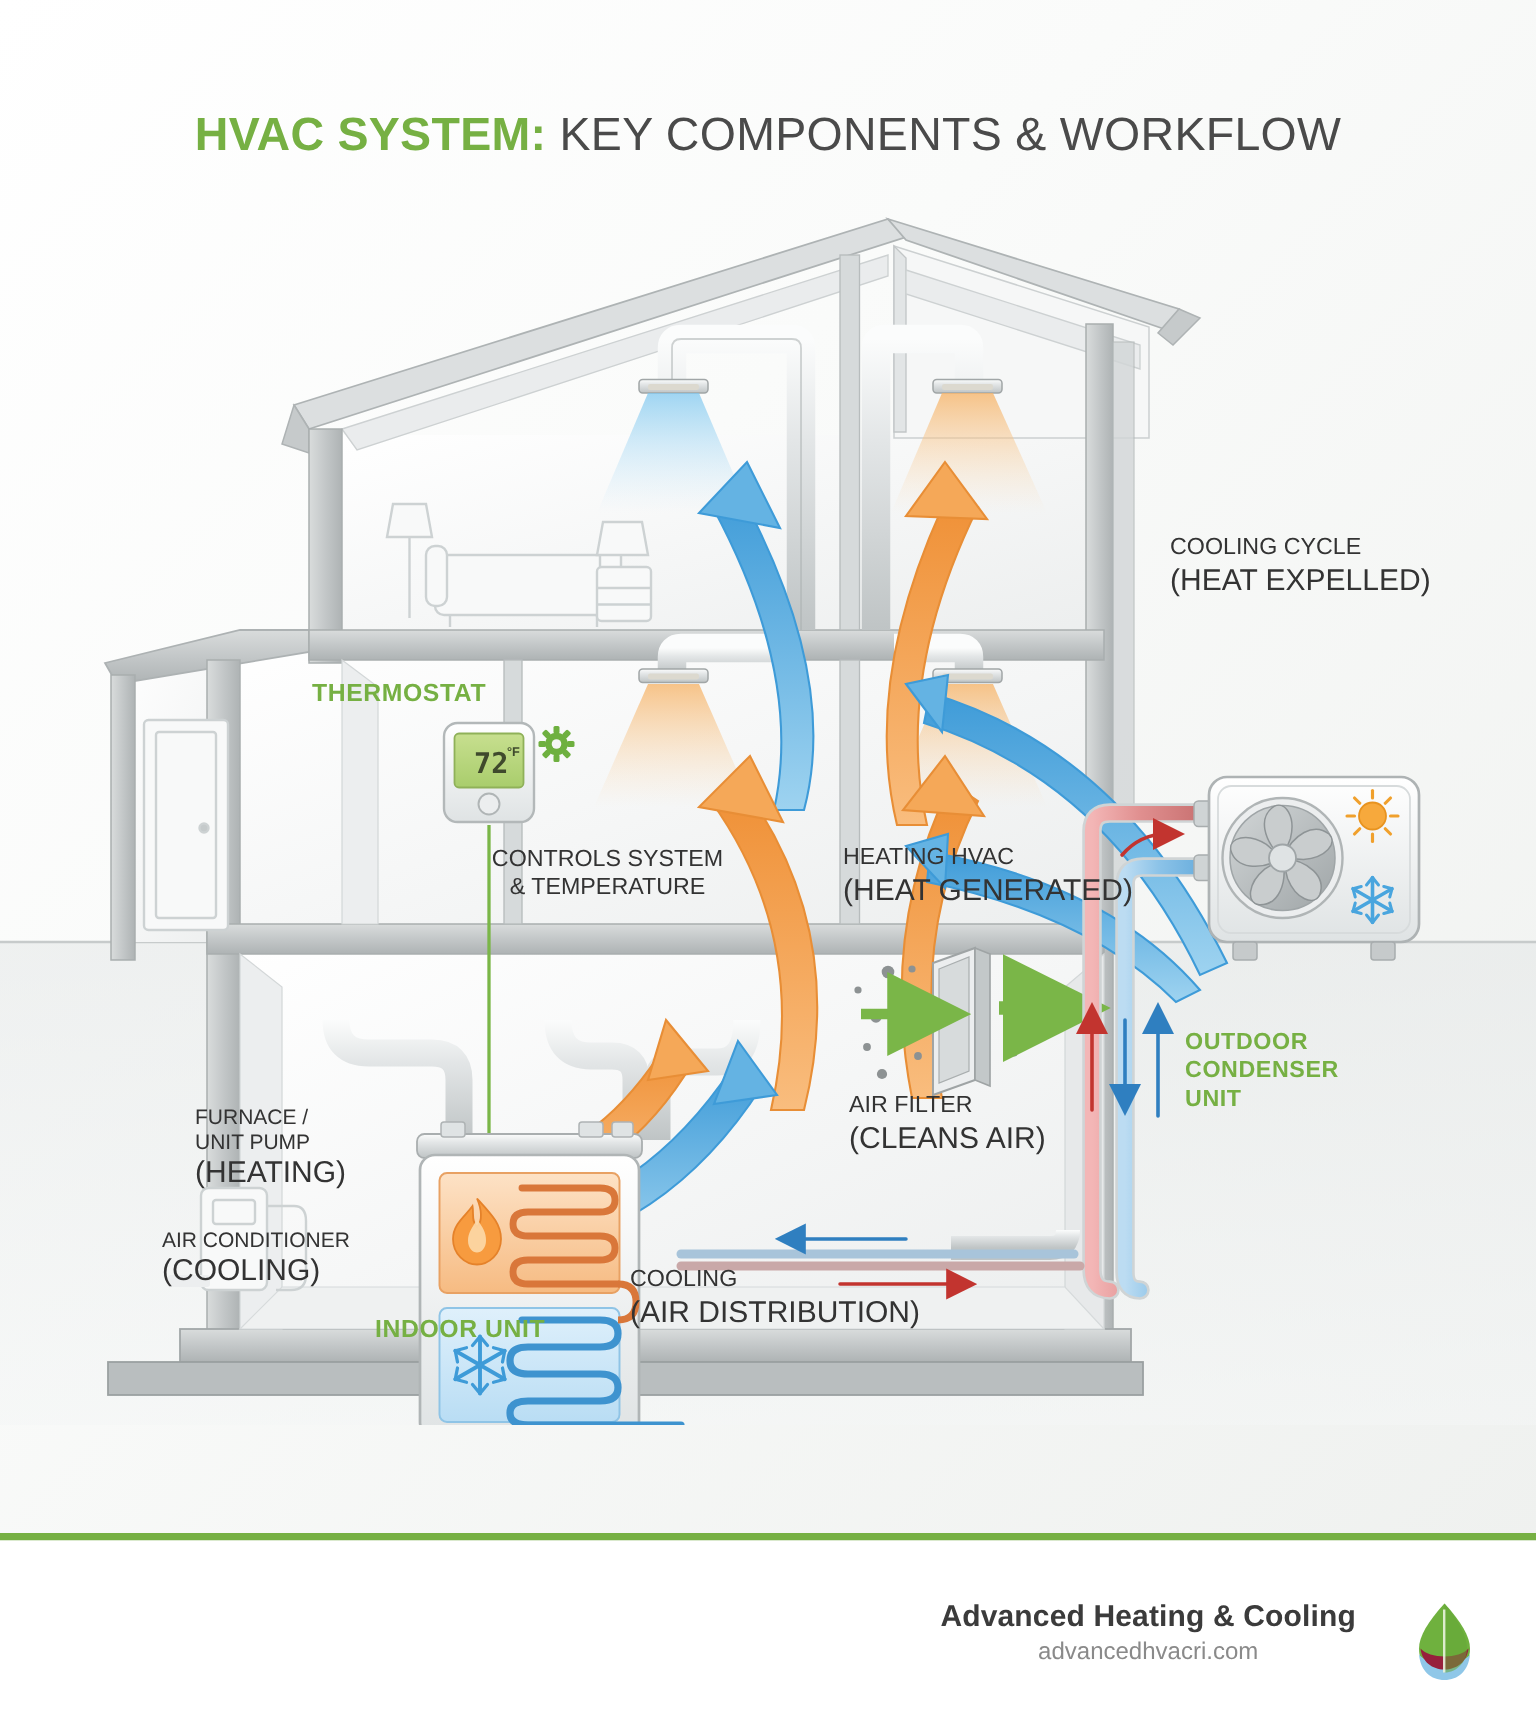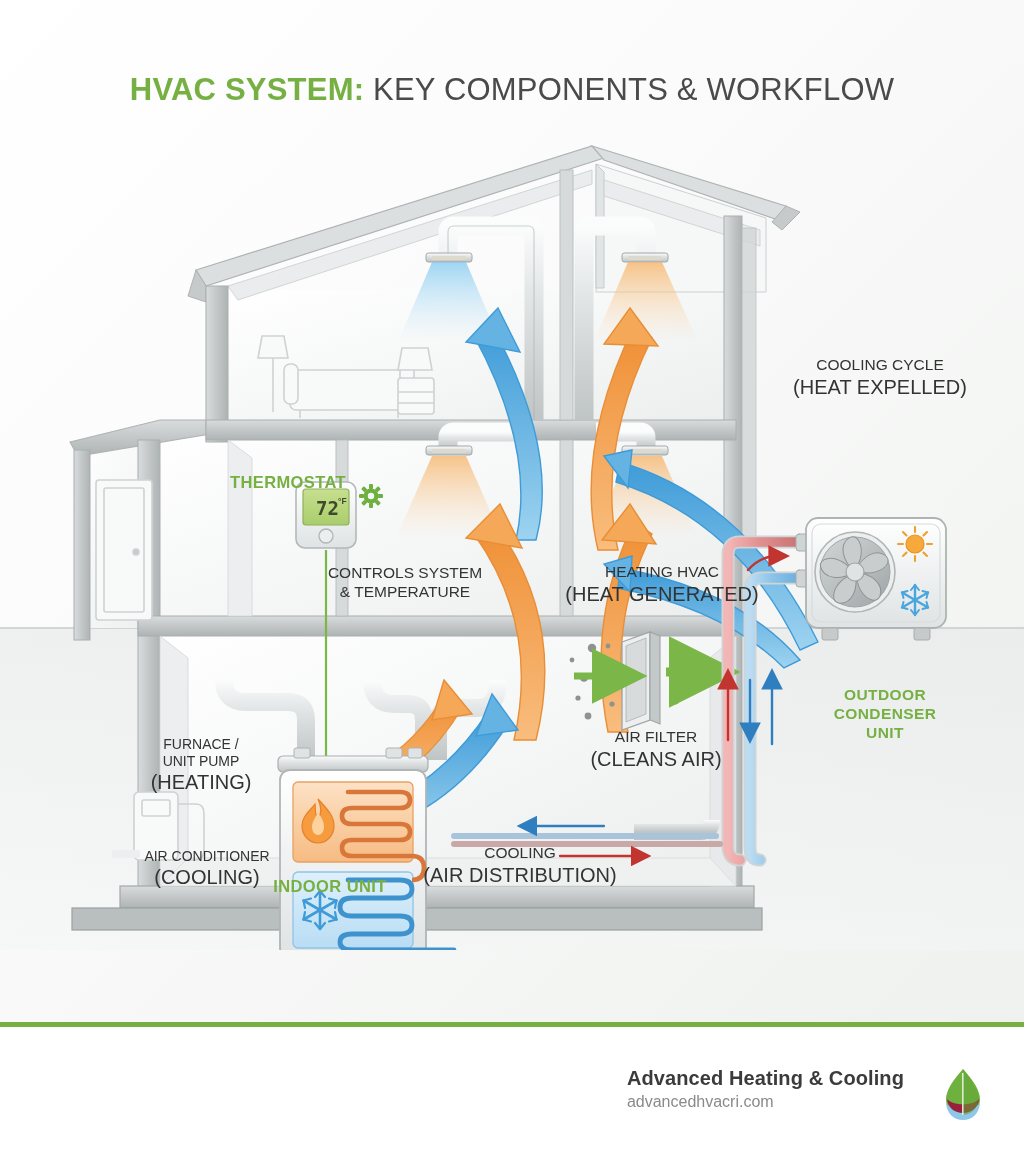--- a/index.html
+++ b/index.html
@@ -34,30 +34,30 @@
   #footer-rule {
     position: absolute; left: 0; top: 1022px; width: 1024px; height: 5px;
     background: #76b043;
   }
   #footer {
     position: absolute; left: 0; top: 1027px; width: 1024px; height: 127px;
     background: #ffffff;
   }
   #footer-brand {
     position: absolute; right: 120px; top: 40px;
-    text-align: left;
+    text-align: center;
   }
   #footer-brand .b-name {
     font-size: 20px; font-weight: bold; color: #3b3b3b; letter-spacing: 0.1px;
   }
   #footer-brand .b-url {
     font-size: 16px; color: #8a8a8a; margin-top: 3px;
   }
   #footer-logo { position: absolute; right: 38px; top: 40px; width: 46px; height: 58px; }
-  .lbl { position: absolute; text-align: center; white-space: nowrap; line-height: 1.22; }
+  .lbl { position: absolute; text-align: left; white-space: nowrap; line-height: 1.22; }
   .lbl .l1 { display: block; font-size: 15.5px; color: #333333; }
   .lbl .l2 { display: block; font-size: 20px; color: #333333; }
   .lbl.green .l1, .lbl.green .l2 { color: #76b043; font-weight: bold; letter-spacing: 0.4px; }
   .lbl.big .l1 { font-size: 14px; }
 </style>
 </head>
 <body>
 
 <div id="page">
 
@@ -450,21 +450,21 @@
         <line x1="-13" y1="7.5" x2="13" y2="-7.5"></line>
         <g stroke-width="2">
           <path d="M0,-15 L-4,-10 M0,-15 L4,-10 M0,15 L-4,10 M0,15 L4,10"></path>
           <path d="M-13,-7.5 L-11.5,-2 M-13,-7.5 L-7.5,-9 M13,7.5 L11.5,2 M13,7.5 L7.5,9"></path>
           <path d="M-13,7.5 L-7.5,9 M-13,7.5 L-11.5,2 M13,-7.5 L7.5,-9 M13,-7.5 L11.5,-2"></path>
         </g>
       </g>
     </g>
   </svg>
 
-  <div class="lbl green" style="left:208px; top:452px; width:160px;margin-top:20px;">
+  <div class="lbl green" style="left:208px; top:452px; width:160px;">
     <span class="l1" style="font-size:16.5px;">THERMOSTAT</span>
   </div>
 
   <div class="lbl" style="left:305px; top:564px; width:200px; text-align:center;">
     <span class="l1">CONTROLS SYSTEM</span>
     <span class="l1">&amp; TEMPERATURE</span>
   </div>
 
   <div class="lbl" style="left:780px; top:356px; width:200px;">
     <span class="l1">COOLING CYCLE</span>
@@ -485,21 +485,21 @@
   <div class="lbl green" style="left:250px; top:876px; width:160px;">
     <span class="l1" style="font-size:16.5px;">INDOOR UNIT</span>
   </div>
 
   <div class="lbl big" style="left:130px; top:736px; width:142px;">
     <span class="l1">FURNACE /</span>
     <span class="l1">UNIT PUMP</span>
     <span class="l2">(HEATING)</span>
   </div>
 
-  <div class="lbl big" style="left:122px; top:818px; width:170px;margin-top:30px;">
+  <div class="lbl big" style="left:108px; top:818px; width:170px;">
     <span class="l1">AIR CONDITIONER</span>
     <span class="l2">(COOLING)</span>
   </div>
 
   <div class="lbl" style="left:566px; top:728px; width:180px;">
     <span class="l1">AIR FILTER</span>
     <span class="l2">(CLEANS AIR)</span>
   </div>
 
   <div class="lbl" style="left:420px; top:844px; width:200px;">

